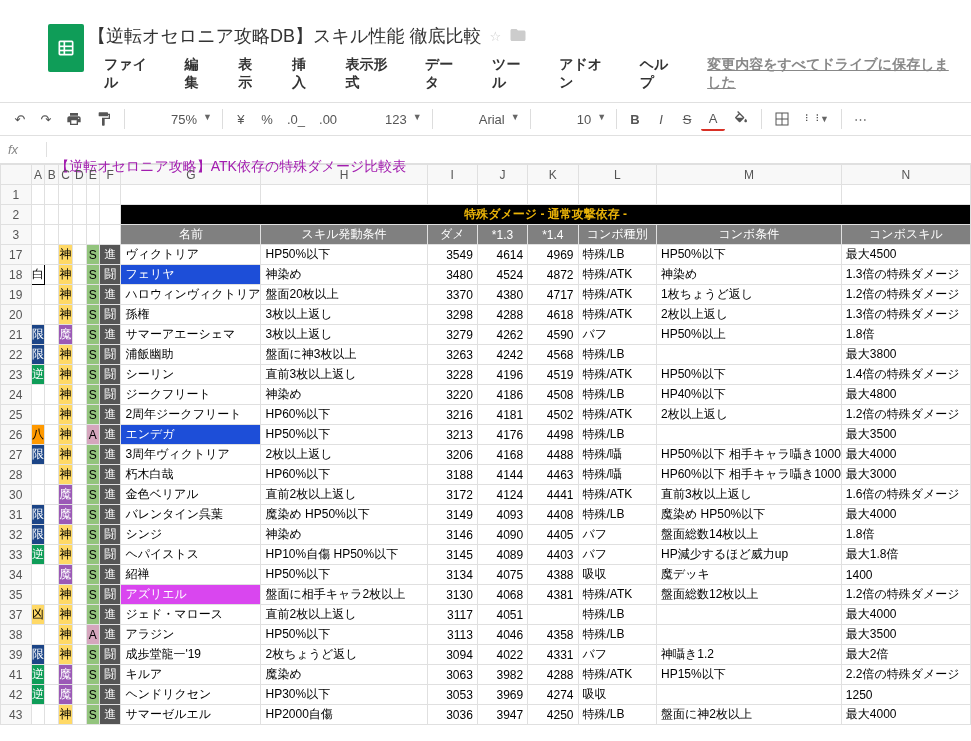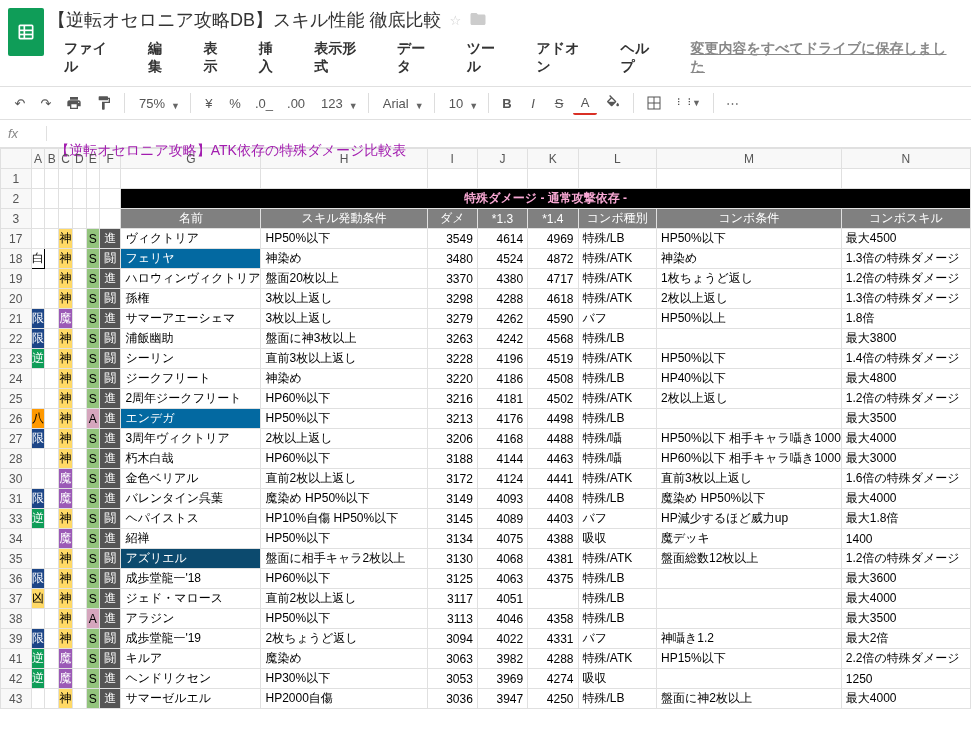--- a/index.html
+++ b/index.html
@@ -1,62 +1,62 @@
 <!DOCTYPE html>
 <html><head>
 <meta charset="utf-8">
 <style>
 * { box-sizing: border-box; margin: 0; padding: 0; }
 body { font-family: Arial, sans-serif; font-size: 13px; background: #fff; overflow: hidden; }
-.header { padding: 8px 8px 0 8px; }
+.header { padding: 24px 8px 0 8px; margin-left: 40px; }
 .title-row { display: flex; align-items: center; gap: 8px; padding-left: 40px; position: relative; }
 .sheets-logo { position: absolute; left: 0; top: 0; width: 36px; height: 48px; background: #0f9d58; border-radius: 2px; display: flex; align-items: center; justify-content: center; }
 .sheets-logo svg { width: 20px; height: 20px; }
 .doc-title { font-size: 18px; color: #333; }
 .star-icon, .folder-icon { color: #ccc; cursor: pointer; }
 .menu-bar { display: flex; gap: 12px; padding: 4px 0 6px 48px; font-size: 14px; font-weight: bold; }
 .menu-item { padding: 4px 8px; cursor: pointer; color: #333; }
 .save-status { color: #888; text-decoration: underline; font-size: 14px; padding: 4px 8px; }
 .toolbar { display: flex; align-items: center; gap: 2px; padding: 4px 8px; border-top: 1px solid #e0e0e0; border-bottom: 1px solid #e0e0e0; }
 .tb-btn { padding: 4px 6px; cursor: pointer; color: #555; border-radius: 2px; display: flex; align-items: center; justify-content: center; min-width: 24px; height: 24px; }
 .tb-sep { width: 1px; height: 20px; background: #ddd; margin: 0 4px; }
 .tb-text { font-size: 13px; color: #555; padding: 0 4px; }
-.tb-dropdown { display: flex; align-items: flex-end; gap: 2px; padding: 2px 4px; }
+.tb-dropdown { display: flex; align-items: flex-start; gap: 2px; padding: 2px 4px; margin-left: 32px; }
 .formula-bar { display: flex; align-items: center; border-bottom: 1px solid #e0e0e0; padding: 4px 8px; height: 28px; }
 .fx-label { font-style: italic; color: #888; padding-right: 28px; border-right: 1px solid #e0e0e0; }
 .formula-input { flex: 1; padding-left: 8px; color: #a21caf; font-size: 14px; margin-top: 35px; }
 .sheet-area { overflow: auto; height: calc(741px - 140px); }
 table { border-collapse: collapse; table-layout: fixed; }
 th, td { border: 1px solid #e0e0e0; font-size: 12px; height: 20px; overflow: hidden; white-space: nowrap; text-overflow: clip; }
 th { background: #f8f8f8; color: #555; font-weight: normal; text-align: center; }
 .row-hdr { width: 32px; text-align: center; background: #f8f8f8; color: #555; }
 .col-A, .col-B, .col-C, .col-D, .col-E { width: 14px; }
 .col-F { width: 22px; }
 .col-G { width: 130px; }
 .col-H { width: 168px; }
 .col-I { width: 52px; }
 .col-J { width: 52px; }
 .col-K { width: 52px; }
 .col-L { width: 80px; }
 .col-M { width: 180px; }
 .col-N { width: 130px; }
-.hdr-black { background: #000; color: #f9a8d4; text-align: center; font-weight: bold; }
+.hdr-black { background: #000; color: #eab308; text-align: center; font-weight: bold; }
 .hdr-gray { background: #808080; color: #fff; text-align: center; }
 .num { text-align: right; padding-right: 4px; }
 .txt { text-align: left; padding-left: 4px; }
 .ctr { text-align: center; }
 .bg-white-border { background: #fff; border: 1px solid #000; }
 .bg-yellow { background: #ffd966; }
 .bg-orange { background: #ff9900; }
 .bg-darkgreen { background: #0f9d58; color: #fff; }
 .bg-purple { background: #9b59b6; color: #fff; }
 .bg-darkgray { background: #555; color: #fff; }
 .bg-lightgreen { background: #93c47d; }
-.bg-red { background: #0c4a6e; color: #fff; }
-.bg-black { background: #0369a1; color: #fff; }
+.bg-red { background: #d946ef; color: #fff; }
+.bg-black { background: #1d4ed8; color: #fff; }
 .bg-navy { background: #1c4587; color: #fff; }
 .bg-pink { background: #d5a6bd; }
 .dd { font-size: 9px; color: #666; }
 .underline-red { border-bottom: 2px solid #d93025; }
 .more-icon { color: #555; }
 </style>
 </head>
 <body>
 
 <div class="header">
@@ -463,20 +463,37 @@
           <td class="col-G txt ">バレンタイン呉葉</td>
           <td class="col-H txt">魔染め HP50%以下</td>
           <td class="col-I num">3149</td>
           <td class="col-J num">4093</td>
           <td class="col-K num">4408</td>
           <td class="col-L txt">特殊/LB</td>
           <td class="col-M txt">魔染め HP50%以下</td>
           <td class="col-N txt">最大4000</td>
         </tr>
         <tr>
+          <th class="row-hdr">32</th>
+          <td class="col-A ctr bg-navy">限</td>
+          <td class="col-B"></td>
+          <td class="col-C ctr bg-yellow">神</td>
+          <td class="col-D"></td>
+          <td class="col-E ctr bg-lightgreen">S</td>
+          <td class="col-F ctr bg-darkgray">闘</td>
+          <td class="col-G txt ">シンジ</td>
+          <td class="col-H txt">神染め</td>
+          <td class="col-I num">3146</td>
+          <td class="col-J num">4090</td>
+          <td class="col-K num">4405</td>
+          <td class="col-L txt">バフ</td>
+          <td class="col-M txt">盤面総数14枚以上</td>
+          <td class="col-N txt">1.8倍</td>
+        </tr>
+        <tr>
           <th class="row-hdr">33</th>
           <td class="col-A ctr bg-darkgreen">逆</td>
           <td class="col-B"></td>
           <td class="col-C ctr bg-yellow">神</td>
           <td class="col-D"></td>
           <td class="col-E ctr bg-lightgreen">S</td>
           <td class="col-F ctr bg-darkgray">闘</td>
           <td class="col-G txt ">ヘパイストス</td>
           <td class="col-H txt">HP10%自傷 HP50%以下</td>
           <td class="col-I num">3145</td>
@@ -514,37 +531,20 @@
           <td class="col-G txt bg-red">アズリエル</td>
           <td class="col-H txt">盤面に相手キャラ2枚以上</td>
           <td class="col-I num">3130</td>
           <td class="col-J num">4068</td>
           <td class="col-K num">4381</td>
           <td class="col-L txt">特殊/ATK</td>
           <td class="col-M txt">盤面総数12枚以上</td>
           <td class="col-N txt">1.2倍の特殊ダメージ</td>
         </tr>
         <tr>
-          <th class="row-hdr">36</th>
-          <td class="col-A ctr bg-navy">限</td>
-          <td class="col-B"></td>
-          <td class="col-C ctr bg-yellow">神</td>
-          <td class="col-D"></td>
-          <td class="col-E ctr bg-lightgreen">S</td>
-          <td class="col-F ctr bg-darkgray">闘</td>
-          <td class="col-G txt ">成歩堂龍一'18</td>
-          <td class="col-H txt">HP60%以下</td>
-          <td class="col-I num">3125</td>
-          <td class="col-J num">4063</td>
-          <td class="col-K num">4375</td>
-          <td class="col-L txt">特殊/LB</td>
-          <td class="col-M txt"></td>
-          <td class="col-N txt">最大3600</td>
-        </tr>
-        <tr>
           <th class="row-hdr">37</th>
           <td class="col-A ctr bg-yellow">凶</td>
           <td class="col-B"></td>
           <td class="col-C ctr bg-yellow">神</td>
           <td class="col-D"></td>
           <td class="col-E ctr bg-lightgreen">S</td>
           <td class="col-F ctr bg-darkgray">進</td>
           <td class="col-G txt ">ジェド・マロース</td>
           <td class="col-H txt">直前2枚以上返し</td>
           <td class="col-I num">3117</td>

